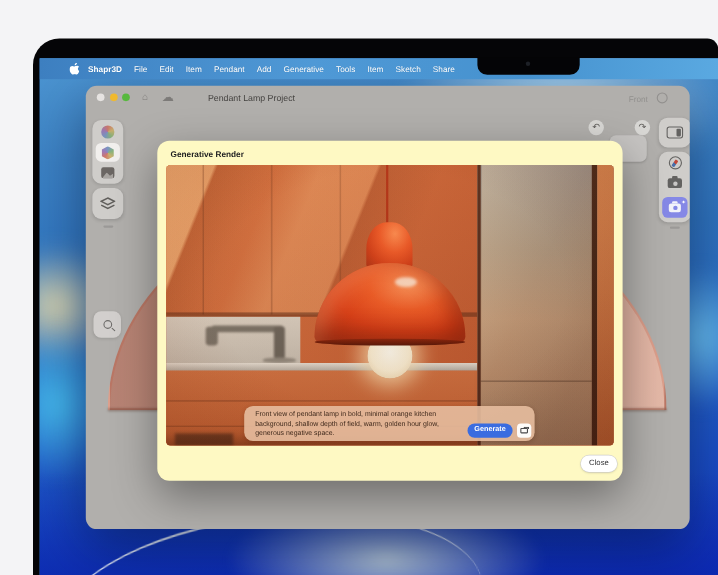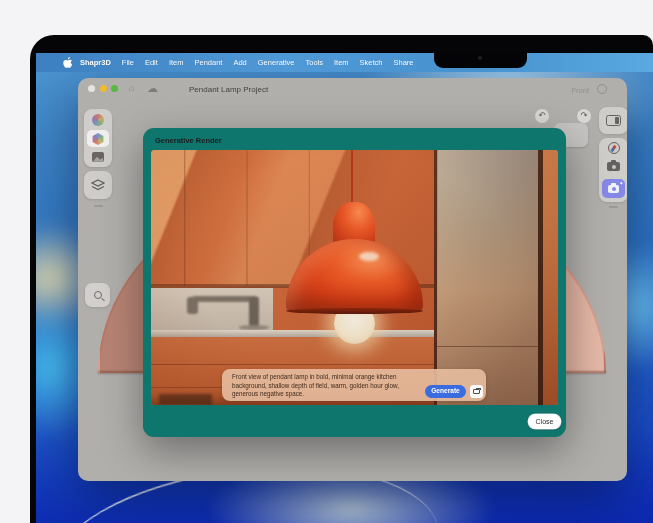--- a/index.html
+++ b/index.html
@@ -116,21 +116,21 @@
   
   .canvas-dome { position:absolute; left:20px; top:95px; width:508px; height:200px; z-index:1;
      border-radius:50% 50% 0 0 / 100% 100% 0 0;
      background:linear-gradient(95deg,#b58172 0%,#cf9a87 55%,#e5b9a8 100%);
      border:2px solid rgba(198,86,60,.25); }
   .dome-shadow { position:absolute; left:20px; top:293px; width:508px; height:3px; z-index:1;
      background:rgba(95,65,55,.4); filter:blur(1px); }
 
   
   .modal { position:absolute; left:65px; top:50px; width:423px; height:309px; z-index:10;
-     background:#0f766e; border-radius:11px; box-shadow:0 14px 40px rgba(0,0,0,.38); }
+     background:#fef9c3; border-radius:11px; box-shadow:0 14px 40px rgba(0,0,0,.38); }
   .modal-title { position:absolute; left:12px; top:8px; font-size:7.5px; font-weight:bold; color:#1c1c1e; }
   .close-btn { position:absolute; left:385px; top:286px; width:33px; height:15px; border-radius:8px;
      background:#fff; box-shadow:0 0 0 .5px #cfcfcf, 0 1px 2px rgba(0,0,0,.18);
      font-size:7px; color:#2c2c2e; text-align:center; line-height:15px; }
 
   
   .render { position:absolute; left:8px; top:22px; width:407px; height:255px; border-radius:4px;
      overflow:hidden; background:#c25a30; }
   .rz { position:absolute; }
   .wall { inset:0; background:linear-gradient(105deg,#d4703f,#c25a30 70%); }

